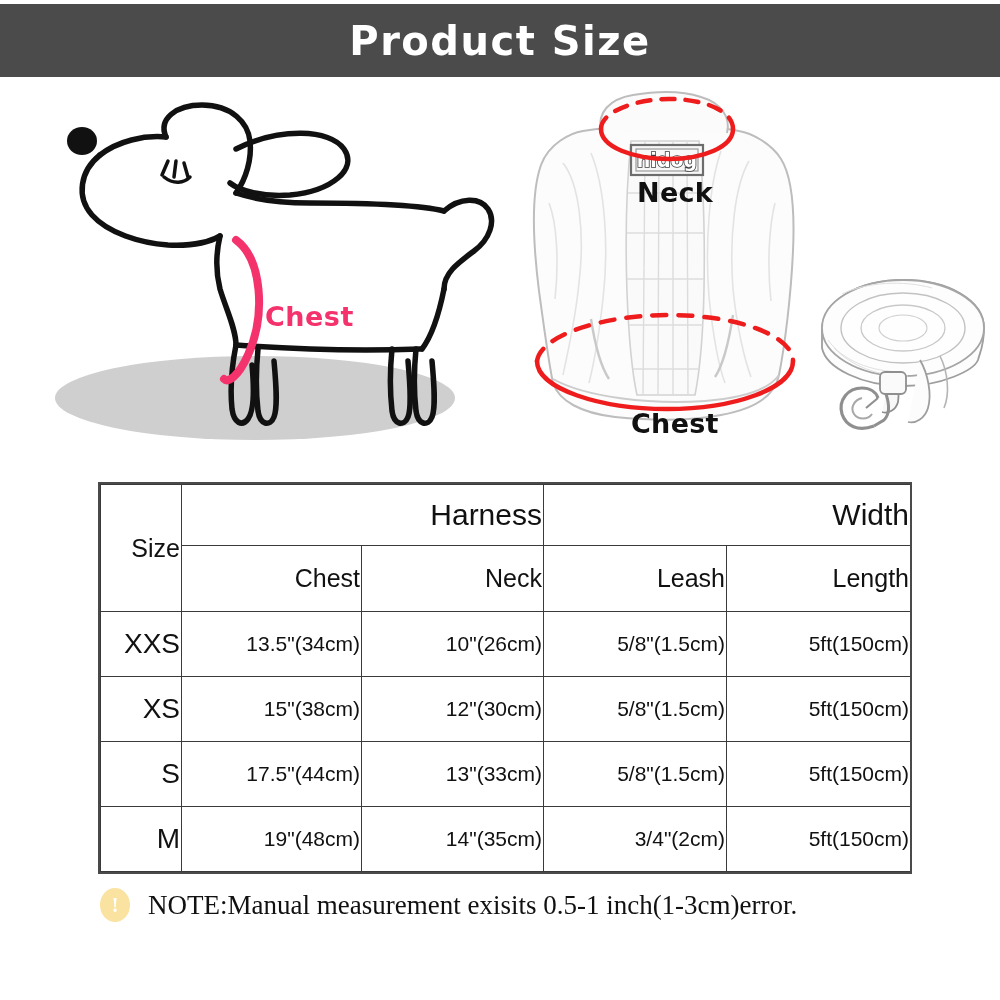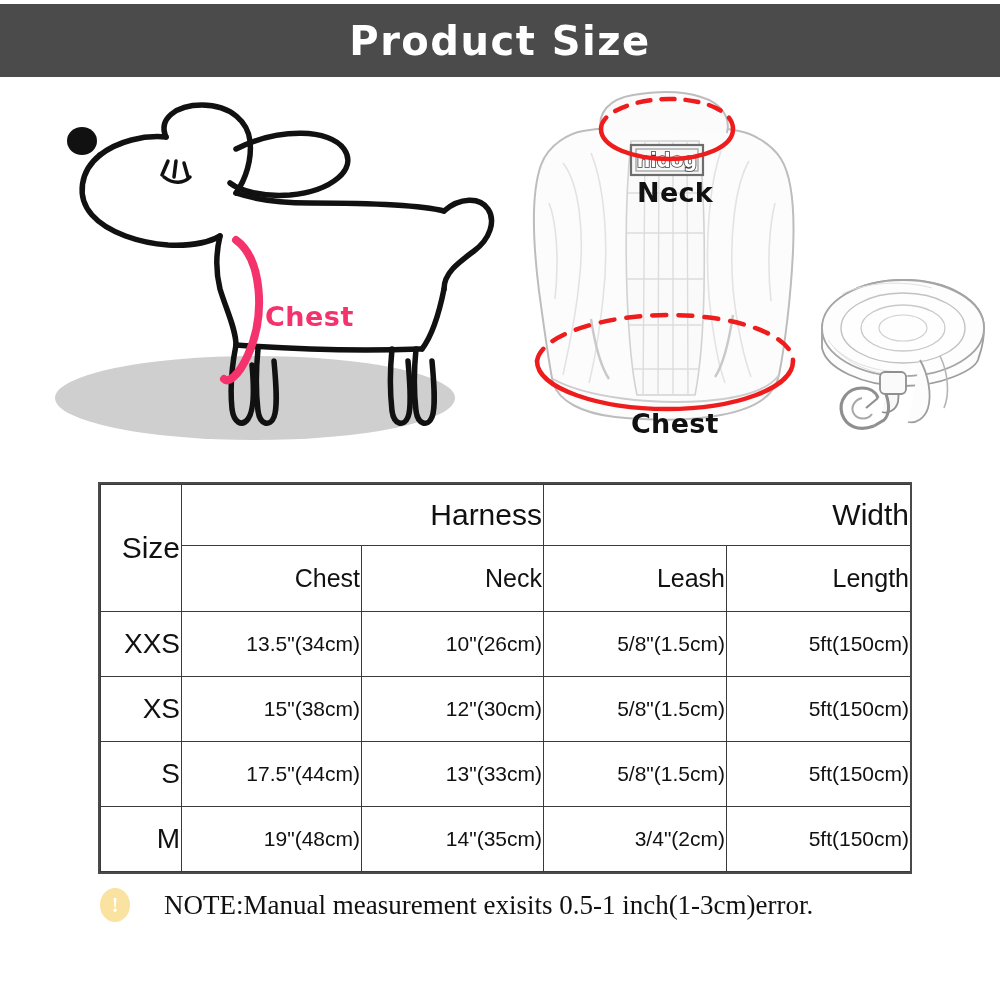--- a/index.html
+++ b/index.html
@@ -114,21 +114,21 @@
     text-align: right;
     vertical-align: middle;
     color: #111111;
     font-family: "Liberation Sans", sans-serif;
   }
   .th-group {
     font-size: 30px;
     height: 58px;
   }
   .th-size {
-    font-size: 30px;
+    font-size: 25px;
   }
   .th-sub {
     font-size: 25px;
     height: 63px;
   }
   .cell-size {
     font-size: 28px;
     height: 62px;
   }
   .cell-val {
@@ -168,21 +168,21 @@
     color: #ffffff;
     font-size: 20px;
     font-weight: bold;
     display: flex;
     align-items: center;
     justify-content: center;
     font-family: "Liberation Serif", serif;
     flex: 0 0 auto;
   }
   .note-text {
-    margin-left: 34px;
+    margin-left: 18px;
     font-family: "Liberation Serif", serif;
     font-size: 27px;
     color: #111111;
     white-space: nowrap;
   }
 </style>
 </head>
 <body>
 
 <div class="header-bar">

